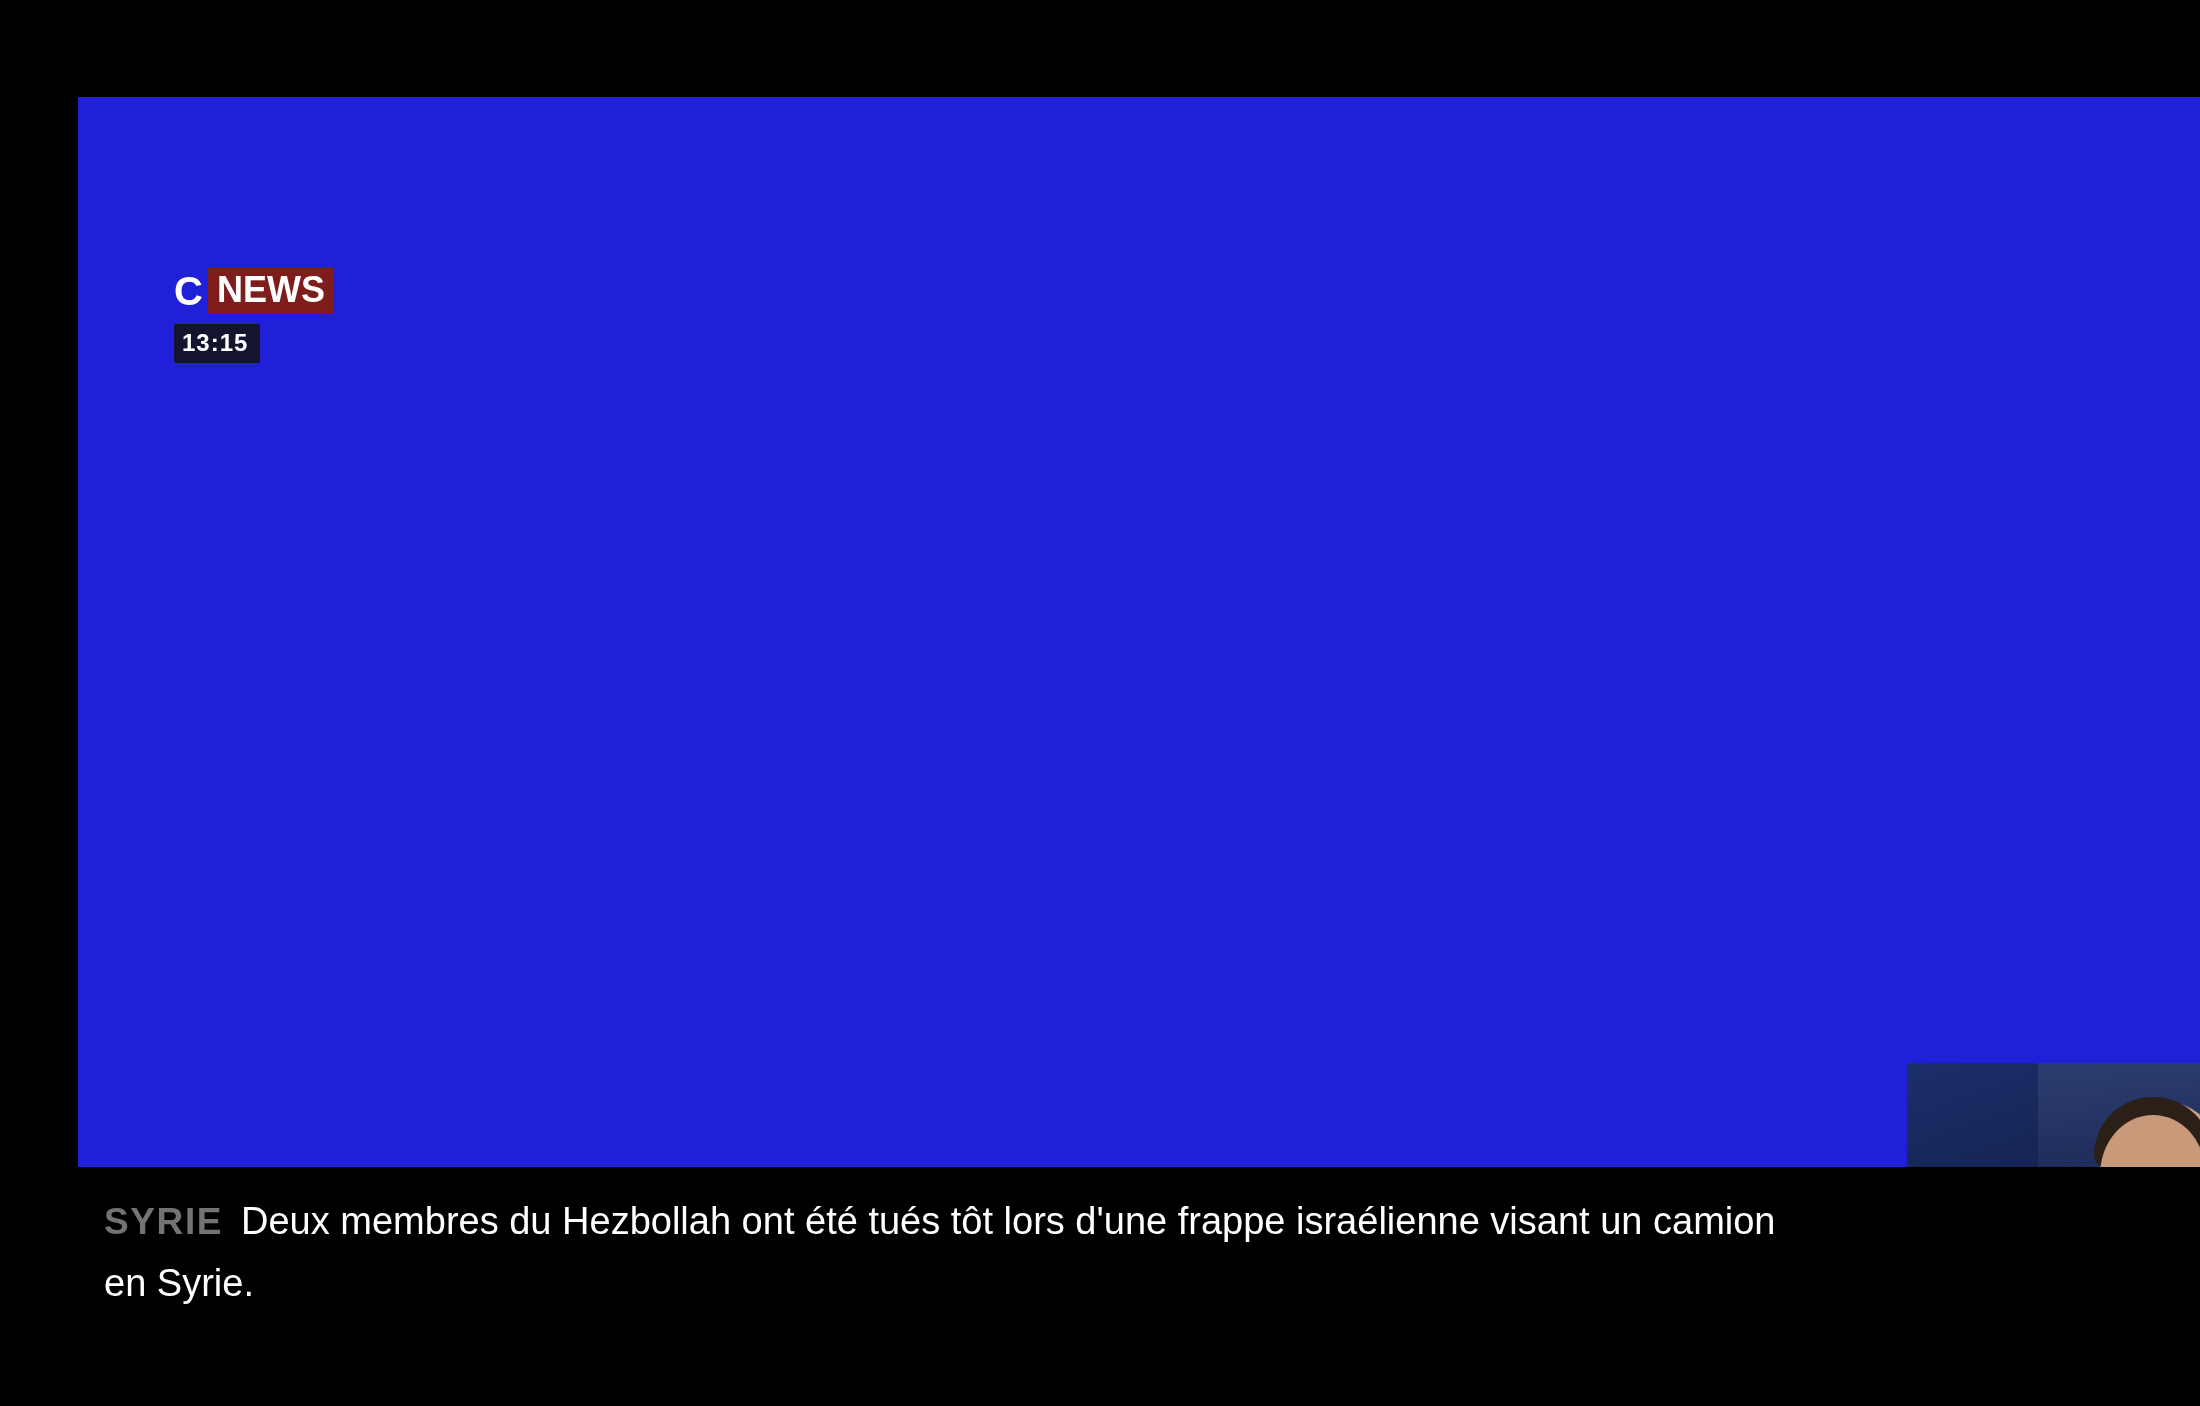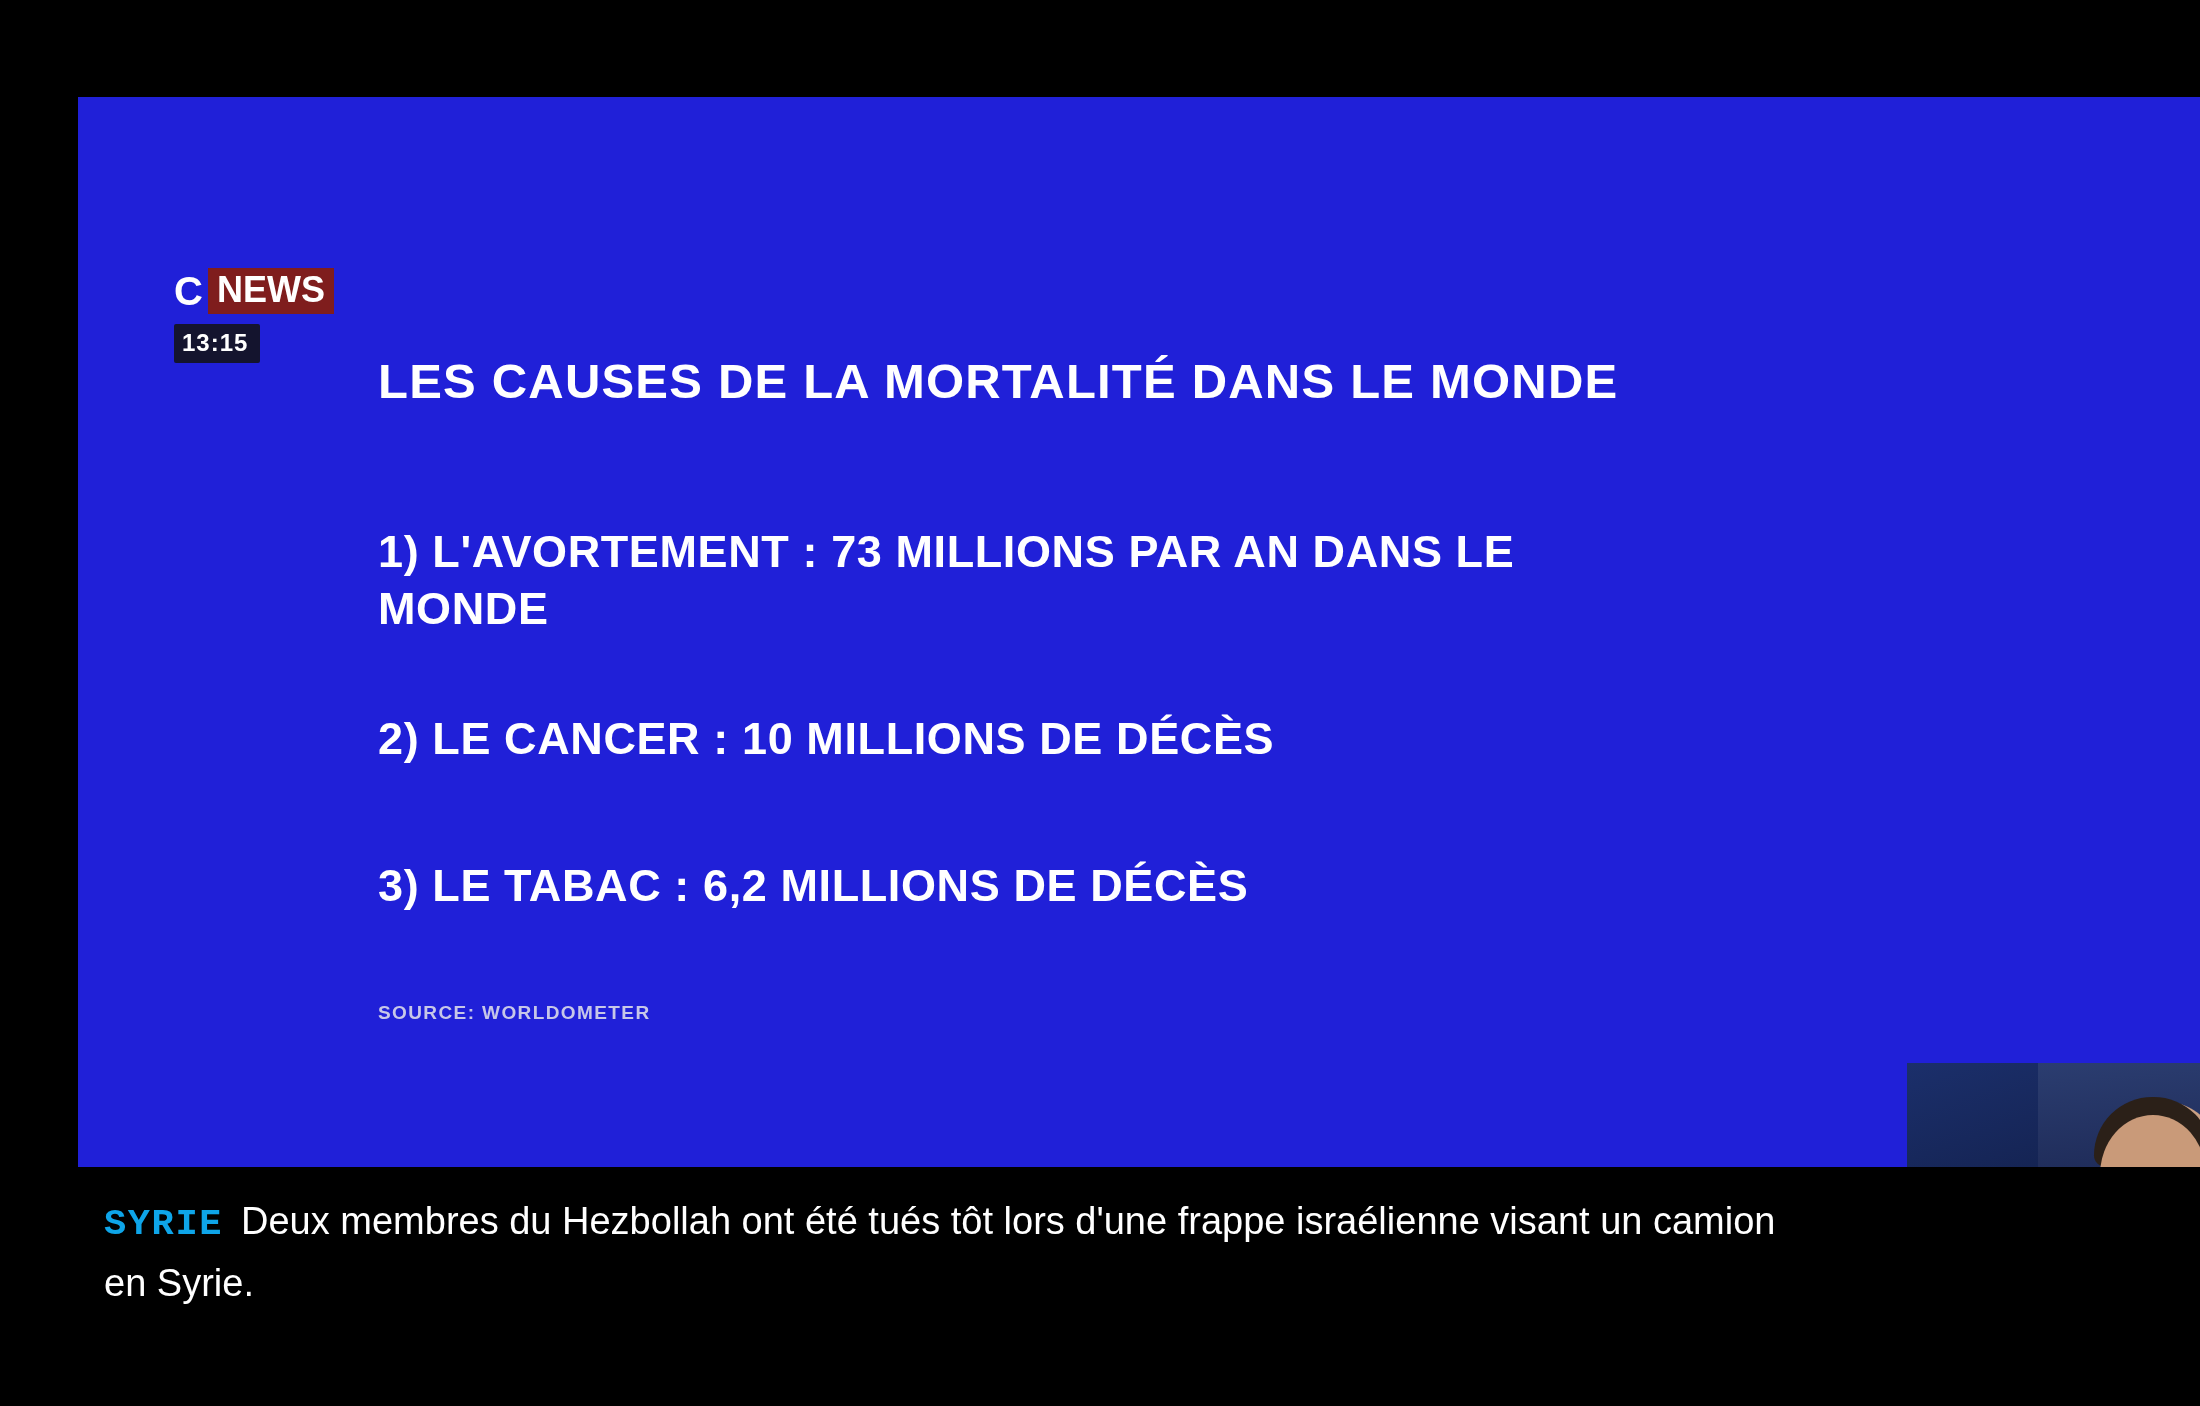--- a/index.html
+++ b/index.html
@@ -160,26 +160,25 @@
     background: #000000;
   }
   #ticker-inner {
     position: absolute;
     left: 104px;
     top: 23px;
     width: 1690px;
   }
   .ticker-tag {
     display: inline;
-    color: #0ea5e9;
+    color: #737373;
     font-size: 37px;
     font-weight: bold;
     letter-spacing: 1.6px;
     margin-right: 18px;
-    font-family: Liberation Mono, monospace;
   }
   .ticker-text {
     display: inline;
     color: #ffffff;
     font-size: 38px;
     font-weight: normal;
     line-height: 62px;
   }
 </style>
 </head>
@@ -190,29 +189,20 @@
   <div id="broadcast">
 
     <div id="logo-block">
       <div class="logo-row">
         <span class="logo-c">C</span>
         <span class="logo-news">NEWS</span>
       </div>
       <div class="clock">13:15</div>
     </div>
 
-    <div id="panel">
-      <h1 class="panel-title">LES CAUSES DE LA MORTALITÉ DANS LE MONDE</h1>
-      <ul class="panel-list">
-        <li class="panel-item" id="item-0">1) L'AVORTEMENT : 73 MILLIONS PAR AN DANS LE MONDE</li>
-        <li class="panel-item" id="item-1">2) LE CANCER : 10 MILLIONS DE DÉCÈS</li>
-        <li class="panel-item" id="item-2">3) LE TABAC : 6,2 MILLIONS DE DÉCÈS</li>
-      </ul>
-      <div class="panel-source">SOURCE: WORLDOMETER</div>
-    </div>
 
     <div id="promo">
       <div id="promo-photo">
 
         <div class="hair"></div>
         <div class="face"></div>
 
       </div>
 
     </div>

